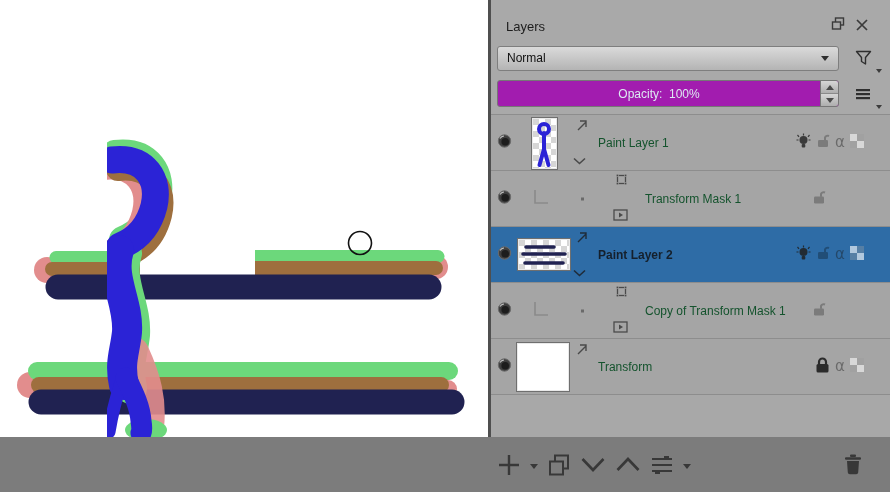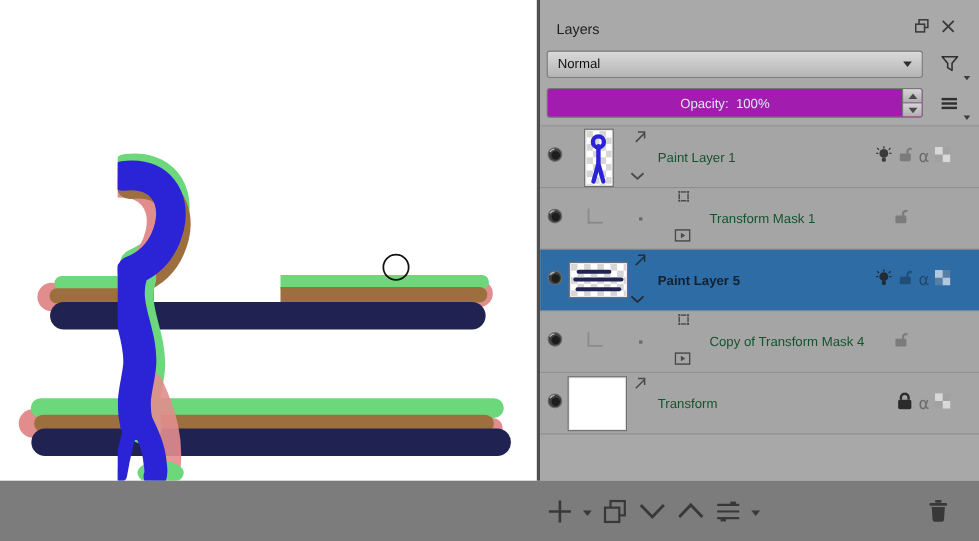--- a/index.html
+++ b/index.html
@@ -313,21 +313,21 @@
           <span class="mini p-top">
             <svg width="13" height="13" viewBox="0 0 13 13">
                 <path d="M3,12 L11,4 M5,3 H11 V9" fill="none" stroke="#1f2c3a" stroke-width="1.4"></path>
               </svg>
           </span>
           <span class="mini p-bottom">
             <svg width="15" height="8" viewBox="0 0 15 8">
                 <path d="M2,1.5 L7.5,6.5 L13,1.5" fill="none" stroke="#1f2c3a" stroke-width="1.6"></path>
               </svg>
           </span>
-          <span class="lname paint-name">Paint Layer 5</span>
+          <span class="lname paint-name">Paint Layer 2</span>
           <span class="props">
             <span>
               <svg width="15" height="16" viewBox="0 0 15 16">
                   <g stroke="#222b33" stroke-width="1.2">
                     <path d="M7.5,0.5 V2.5 M1.5,2 L3,3.8 M13.5,2 L12,3.8 M0.5,7 H2.5 M12.5,7 H14.5"></path>
                   </g>
                   <circle cx="7.5" cy="7" r="4" fill="#222b33"></circle>
                   <rect x="5.7" y="11" width="3.6" height="3.5" rx="1" fill="#222b33"></rect>
                 </svg>
             </span>
@@ -384,21 +384,21 @@
                   <rect x="9.6" y="9.6" width="1.8" height="1.8"></rect>
                 </g>
               </svg>
           </span>
           <span class="mini m-bottom">
             <svg width="15" height="12" viewBox="0 0 15 12">
                 <rect x="1" y="1" width="13" height="10" fill="none" stroke="#4a4a4a" stroke-width="1.3"></rect>
                 <path d="M6,3.5 L10,6 L6,8.5 Z" fill="#4a4a4a"></path>
               </svg>
           </span>
-          <span class="lname mask-name">Copy of Transform Mask 4</span>
+          <span class="lname mask-name">Copy of Transform Mask 1</span>
           <span class="mask-lock">
             <svg width="14" height="15" viewBox="0 0 14 15">
                 <rect x="2" y="7" width="10" height="7" rx="1.2" fill="rgba(0,0,0,0.25)"></rect>
                 <path d="M9,7 V4.5 a3,3 0 0 1 4,-1.5" fill="none" stroke="rgba(0,0,0,0.25)" stroke-width="2"></path>
               </svg>
           </span>
         </div>
 
         <div class="layer-row">
           <span class="eye">

